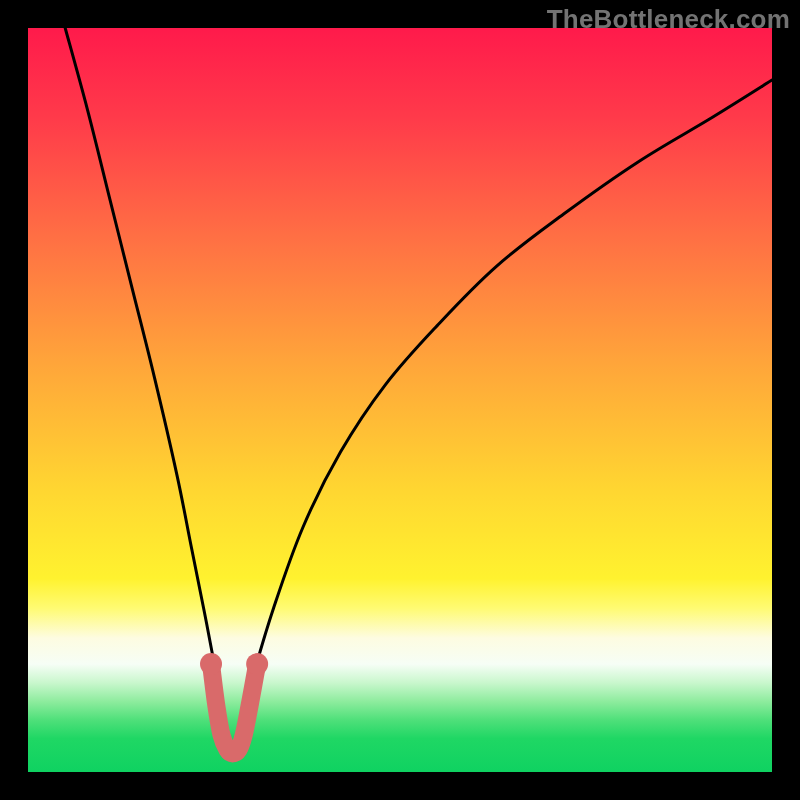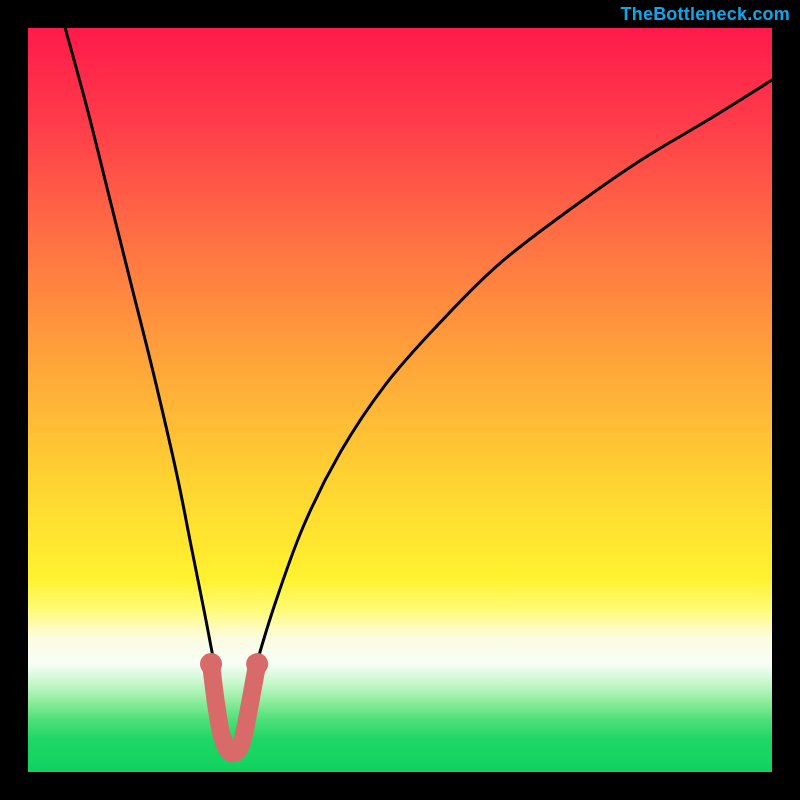--- a/index.html
+++ b/index.html
@@ -16,23 +16,23 @@
     top: 28px;
     width: 744px;
     height: 744px;
     background: #000;
   }
   .watermark {
     position: absolute;
     top: 4px;
     right: 10px;
     font-family: Arial, Helvetica, sans-serif;
-    font-size: 18px;
+    font-size: 26px;
     font-weight: 600;
-    color: #0ea5e9;
+    color: #737373;
     letter-spacing: 0.2px;
     z-index: 10;
   }
   svg {
     display: block;
   }
 </style>
 </head>
 <body>
 

